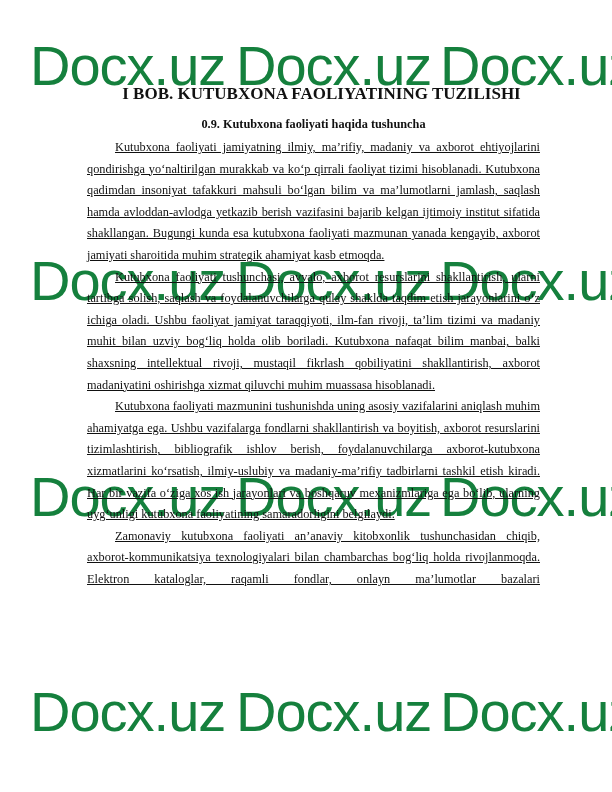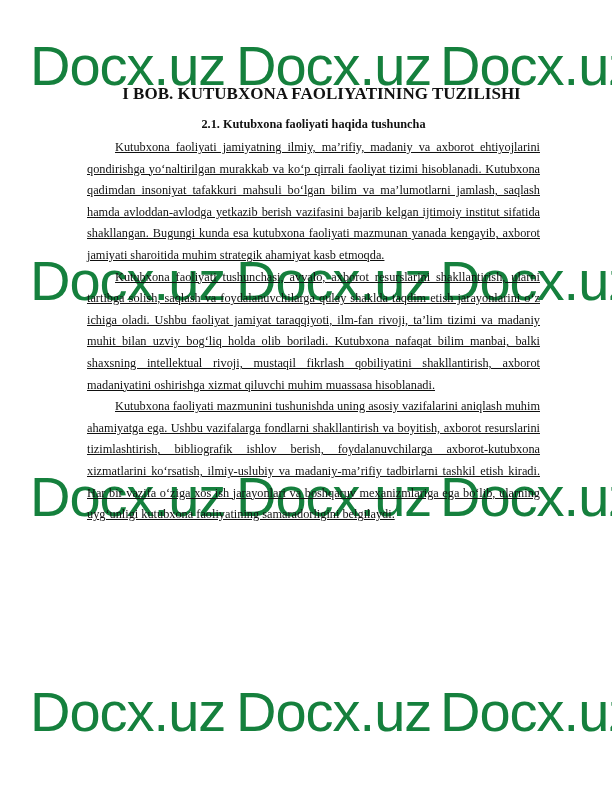--- a/index.html
+++ b/index.html
@@ -28,19 +28,20 @@
   <span class="wm" style="left:236px; top:469px;">Docx.uz</span>
   <span class="wm" style="left:440px; top:469px;">Docx.uz</span>
 
   <span class="wm" style="left:30px; top:684px;">Docx.uz</span>
   <span class="wm" style="left:236px; top:684px;">Docx.uz</span>
   <span class="wm" style="left:440px; top:684px;">Docx.uz</span>
 </div>
 
 <div class="page">
   <div class="chapter-title">I BOB. KUTUBXONA FAOLIYATINING TUZILISHI</div>
-  <div class="section-title">2.1. Kutubxona faoliyati haqida tushuncha</div>
+  <div class="section-title">0.9. Kutubxona faoliyati haqida tushuncha</div>
   <div class="body-text">
     <p class="para">Kutubxona faoliyati jamiyatning ilmiy, ma’rifiy, madaniy va axborot ehtiyojlarini qondirishga yo‘naltirilgan murakkab va ko‘p qirrali faoliyat tizimi hisoblanadi. Kutubxona qadimdan insoniyat tafakkuri mahsuli bo‘lgan bilim va ma’lumotlarni jamlash, saqlash hamda avloddan-avlodga yetkazib berish vazifasini bajarib kelgan ijtimoiy institut sifatida shakllangan. Bugungi kunda esa kutubxona faoliyati mazmunan yanada kengayib, axborot jamiyati sharoitida muhim strategik ahamiyat kasb etmoqda.</p>
     <p class="para">Kutubxona faoliyati tushunchasi, avvalo, axborot resurslarini shakllantirish, ularni tartibga solish, saqlash va foydalanuvchilarga qulay shaklda taqdim etish jarayonlarini o‘z ichiga oladi. Ushbu faoliyat jamiyat taraqqiyoti, ilm-fan rivoji, ta’lim tizimi va madaniy muhit bilan uzviy bog‘liq holda olib boriladi. Kutubxona nafaqat bilim manbai, balki shaxsning intellektual rivoji, mustaqil fikrlash qobiliyatini shakllantirish, axborot madaniyatini oshirishga xizmat qiluvchi muhim muassasa hisoblanadi.</p>
     <p class="para">Kutubxona faoliyati mazmunini tushunishda uning asosiy vazifalarini aniqlash muhim ahamiyatga ega. Ushbu vazifalarga fondlarni shakllantirish va boyitish, axborot resurslarini tizimlashtirish, bibliografik ishlov berish, foydalanuvchilarga axborot-kutubxona xizmatlarini ko‘rsatish, ilmiy-uslubiy va madaniy-ma’rifiy tadbirlarni tashkil etish kiradi. Har bir vazifa o‘ziga xos ish jarayonlari va boshqaruv mexanizmlariga ega bo‘lib, ularning uyg‘unligi kutubxona faoliyatining samaradorligini belgilaydi.</p>
+    <p class="para" style="text-align-last: justify;">Zamonaviy kutubxona faoliyati an’anaviy kitobxonlik tushunchasidan chiqib, axborot-kommunikatsiya texnologiyalari bilan chambarchas bog‘liq holda rivojlanmoqda. Elektron kataloglar, raqamli fondlar, onlayn ma’lumotlar bazalari</p>
   </div>
 </div>
 
 </body></html>

